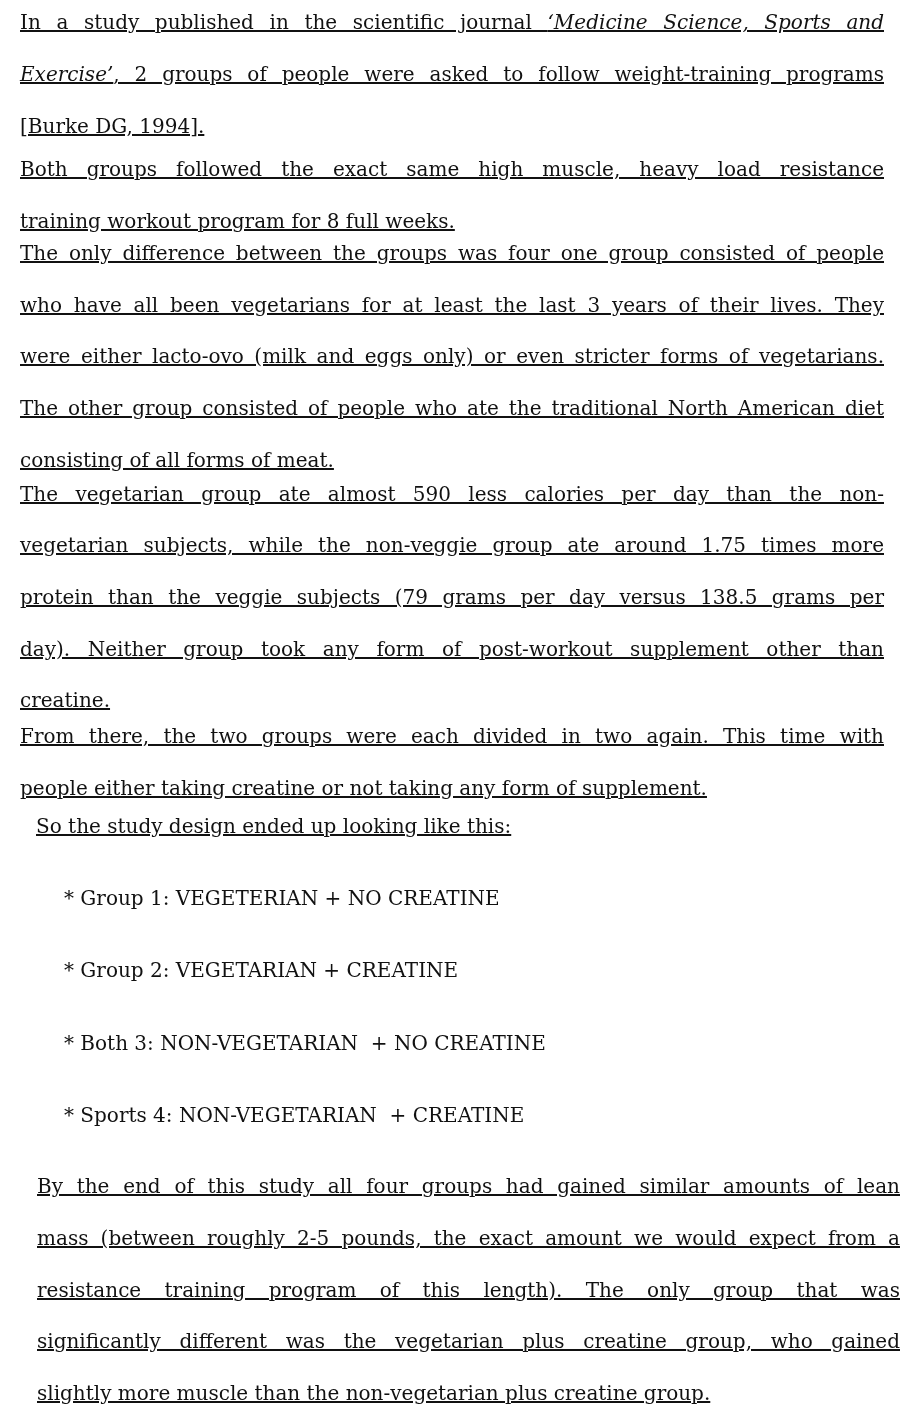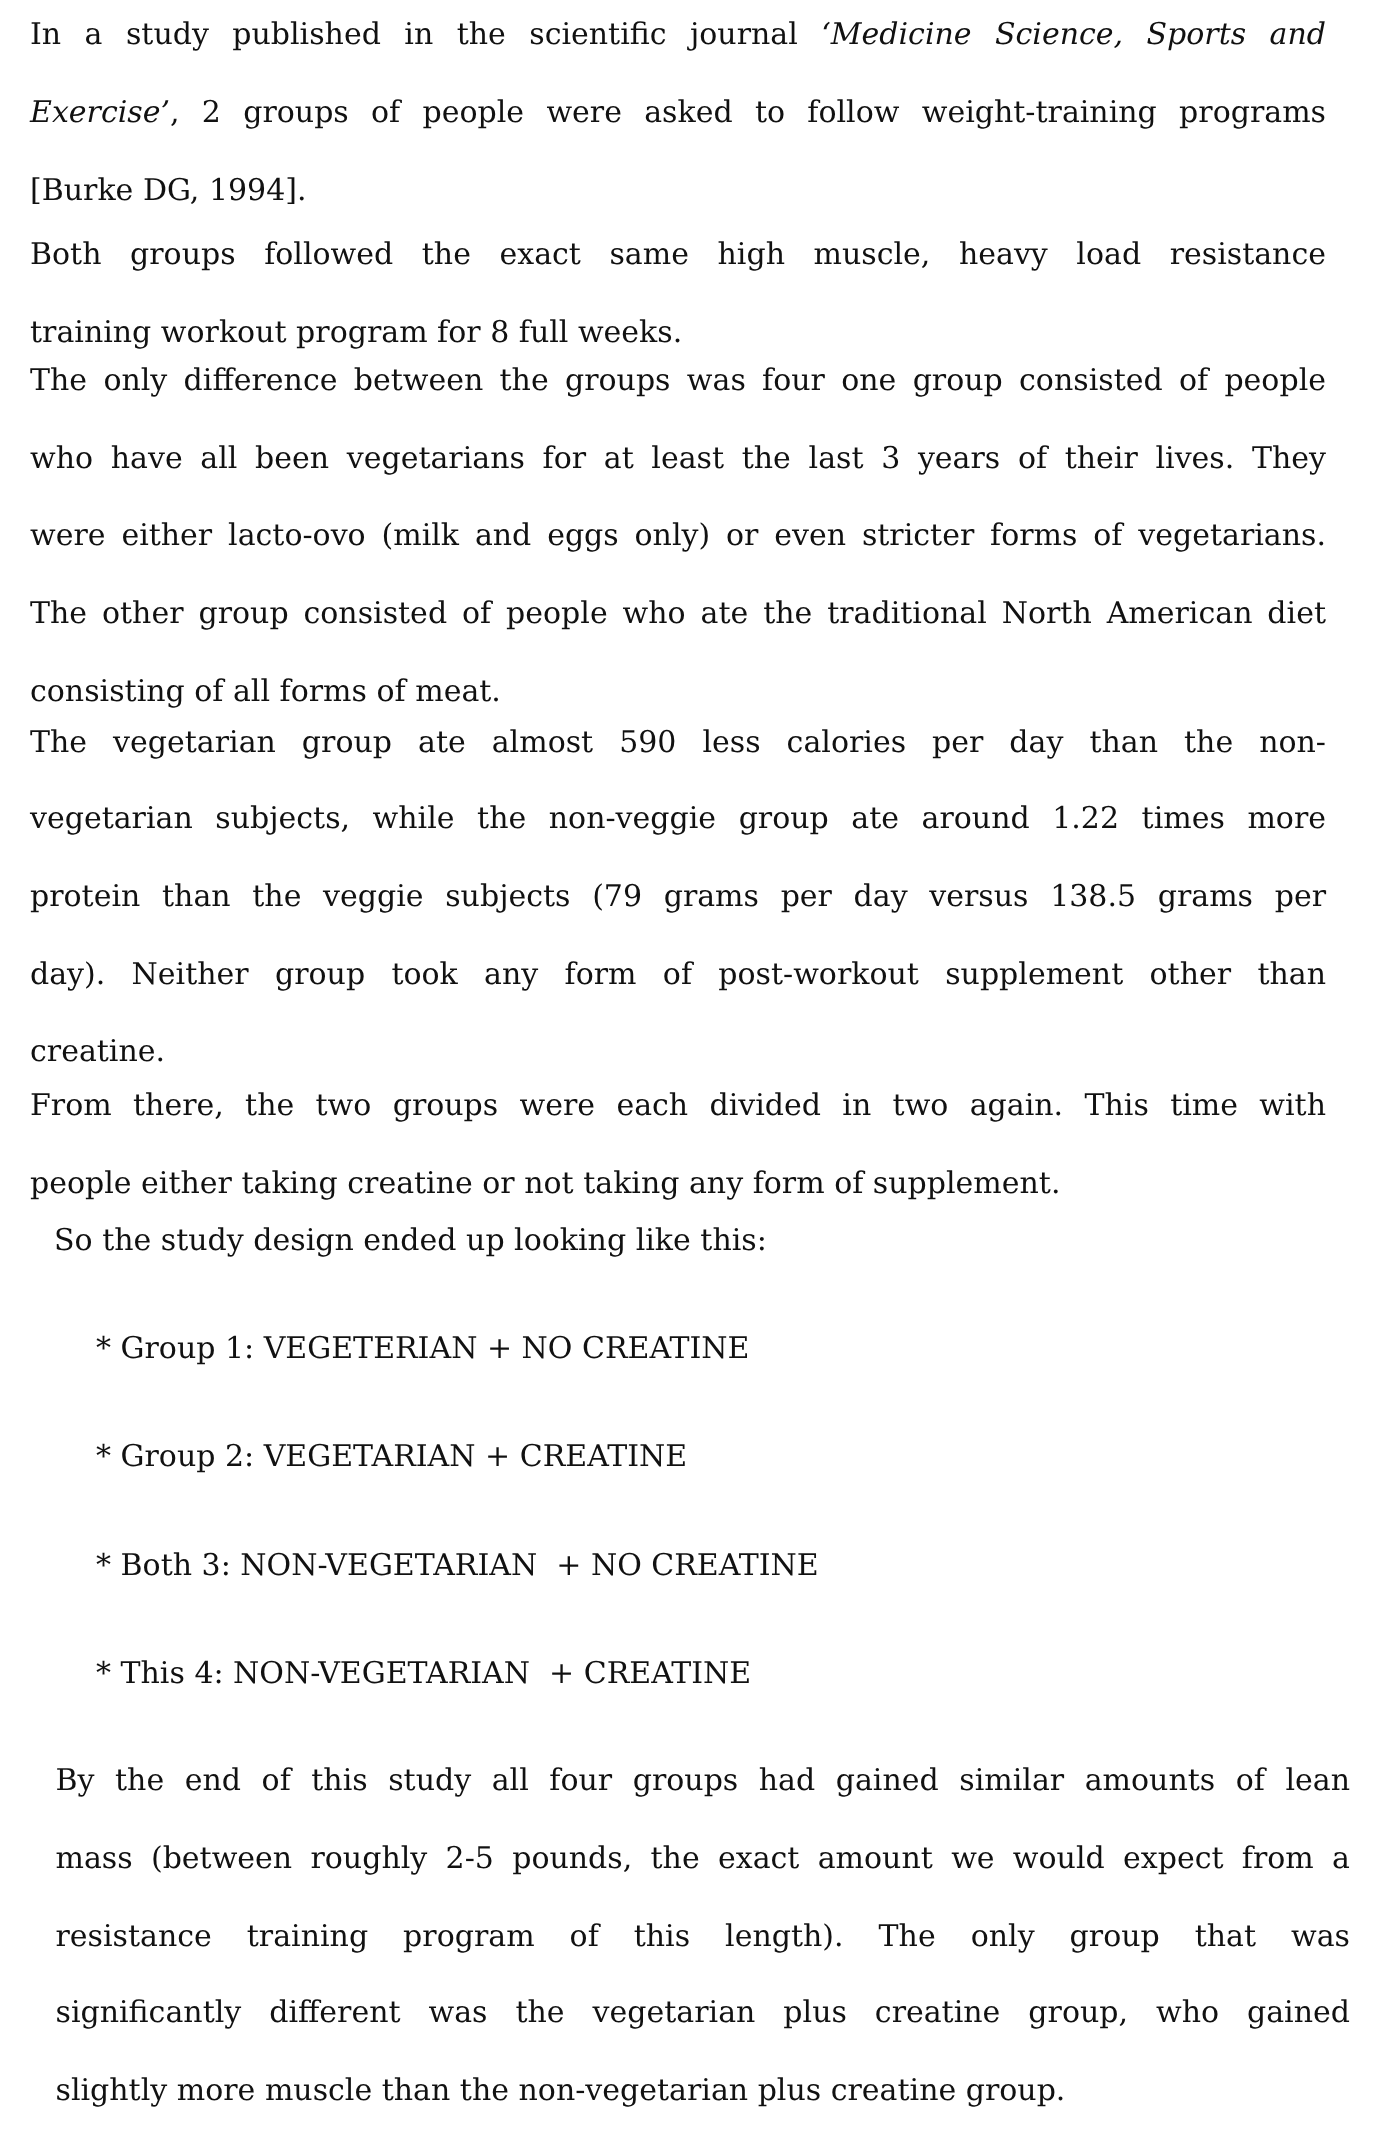--- a/index.html
+++ b/index.html
@@ -4,21 +4,21 @@
   <style>
     html, body { margin: 0; padding: 0; background: #ffffff; }
     body {
       width: 924px; height: 1428px; overflow: hidden; position: relative;
       font-family: "DejaVu Serif", "Liberation Serif", serif;
       color: #111111;
     }
     .line {
       position: absolute; left: 20px; width: 864px;
       font-size: 20px; line-height: 24px; white-space: nowrap;
-      text-align: justify; text-align-last: justify;
+      text-align: justify; text-align-last: justify; text-decoration: underline;
     }
     .line.last { text-align-last: left; }
     .line.ind { left: 36px; width: 864px; }
     .line.ind2 { left: 37px; width: 863px; }
     .bullet {
       position: absolute; left: 64px; font-size: 20px; line-height: 24px; white-space: nowrap;
     }
     em { font-style: italic; }
   </style>
 </head>
@@ -33,34 +33,34 @@
   <div class="line" style="top:157px">Both groups followed the exact same high muscle, heavy load resistance</div>
   <div class="line last" style="top:209px">training workout program for 8 full weeks.</div>
 
   <div class="line" style="top:241px">The only difference between the groups was four one group consisted of people</div>
   <div class="line" style="top:293px">who have all been vegetarians for at least the last 3 years of their lives. They</div>
   <div class="line" style="top:344px">were either lacto-ovo (milk and eggs only) or even stricter forms of vegetarians.</div>
   <div class="line" style="top:396px">The other group consisted of people who ate the traditional North American diet</div>
   <div class="line last" style="top:448px">consisting of all forms of meat.</div>
 
   <div class="line" style="top:482px">The vegetarian group ate almost 590 less calories per day than the non-</div>
-  <div class="line" style="top:533px">vegetarian subjects, while the non-veggie group ate around 1.22 times more</div>
+  <div class="line" style="top:533px">vegetarian subjects, while the non-veggie group ate around 1.75 times more</div>
   <div class="line" style="top:585px">protein than the veggie subjects (79 grams per day versus 138.5 grams per</div>
   <div class="line" style="top:637px">day). Neither group took any form of post-workout supplement other than</div>
   <div class="line last" style="top:688px">creatine.</div>
 
   <div class="line" style="top:724px">From there, the two groups were each divided in two again. This time with</div>
   <div class="line last" style="top:776px">people either taking creatine or not taking any form of supplement.</div>
 
   <div class="line last ind" style="top:814px">So the study design ended up looking like this:</div>
 
   <div class="bullet" style="top:886px">* Group 1: VEGETERIAN + NO CREATINE</div>
   <div class="bullet" style="top:958px">* Group 2: VEGETARIAN + CREATINE</div>
   <div class="bullet" style="top:1031px; white-space:pre">* Both 3: NON-VEGETARIAN  + NO CREATINE</div>
-  <div class="bullet" style="top:1103px; white-space:pre">* This 4: NON-VEGETARIAN  + CREATINE</div>
+  <div class="bullet" style="top:1103px; white-space:pre">* Sports 4: NON-VEGETARIAN  + CREATINE</div>
 
   <div class="line ind2" style="top:1174px">By the end of this study all four groups had gained similar amounts of lean</div>
   <div class="line ind2" style="top:1226px">mass (between roughly 2-5 pounds, the exact amount we would expect from a</div>
   <div class="line ind2" style="top:1278px">resistance training program of this length). The only group that was</div>
   <div class="line ind2" style="top:1329px">significantly different was the vegetarian plus creatine group, who gained</div>
   <div class="line last ind2" style="top:1381px">slightly more muscle than the non-vegetarian plus creatine group.</div>
 
 </div>
 
 </body></html>

